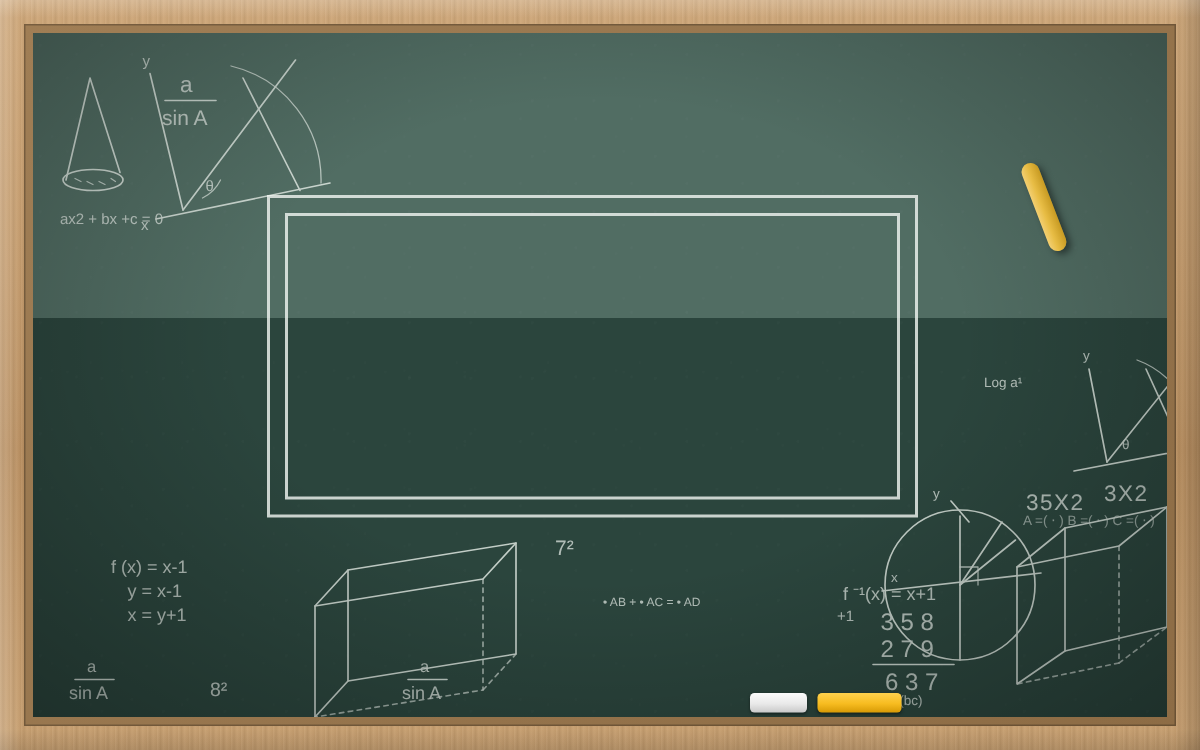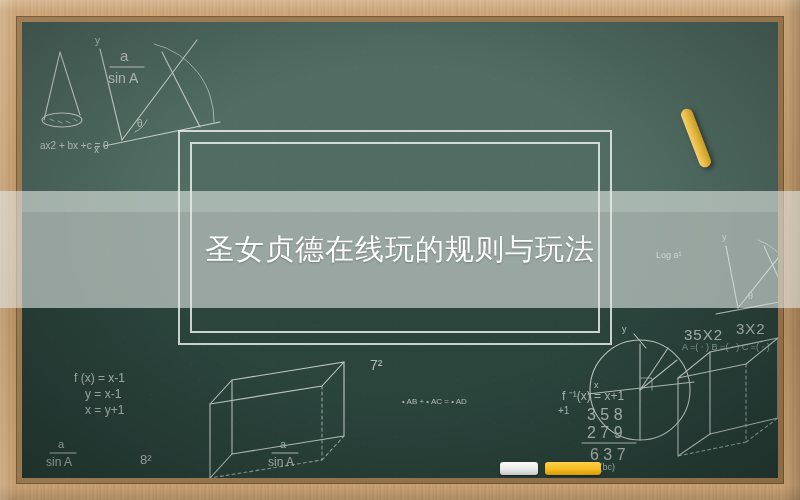--- a/index.html
+++ b/index.html
@@ -323,20 +323,17 @@
     </div>
 
     <div class="board-vignette"></div>
 
     <div class="chalk-stick-tilted"></div>
   </div>
 
   <div class="deco-frame-outer"></div>
   <div class="deco-frame-inner"></div>
 
-  <div class="title-band">
-    <div class="title-text">圣女贞德在线玩的规则与玩法</div>
-  </div>
 
   <div class="eraser"></div>
   <div class="chalk-stick-tray"></div>
 
 </div>
 
 </body></html>

